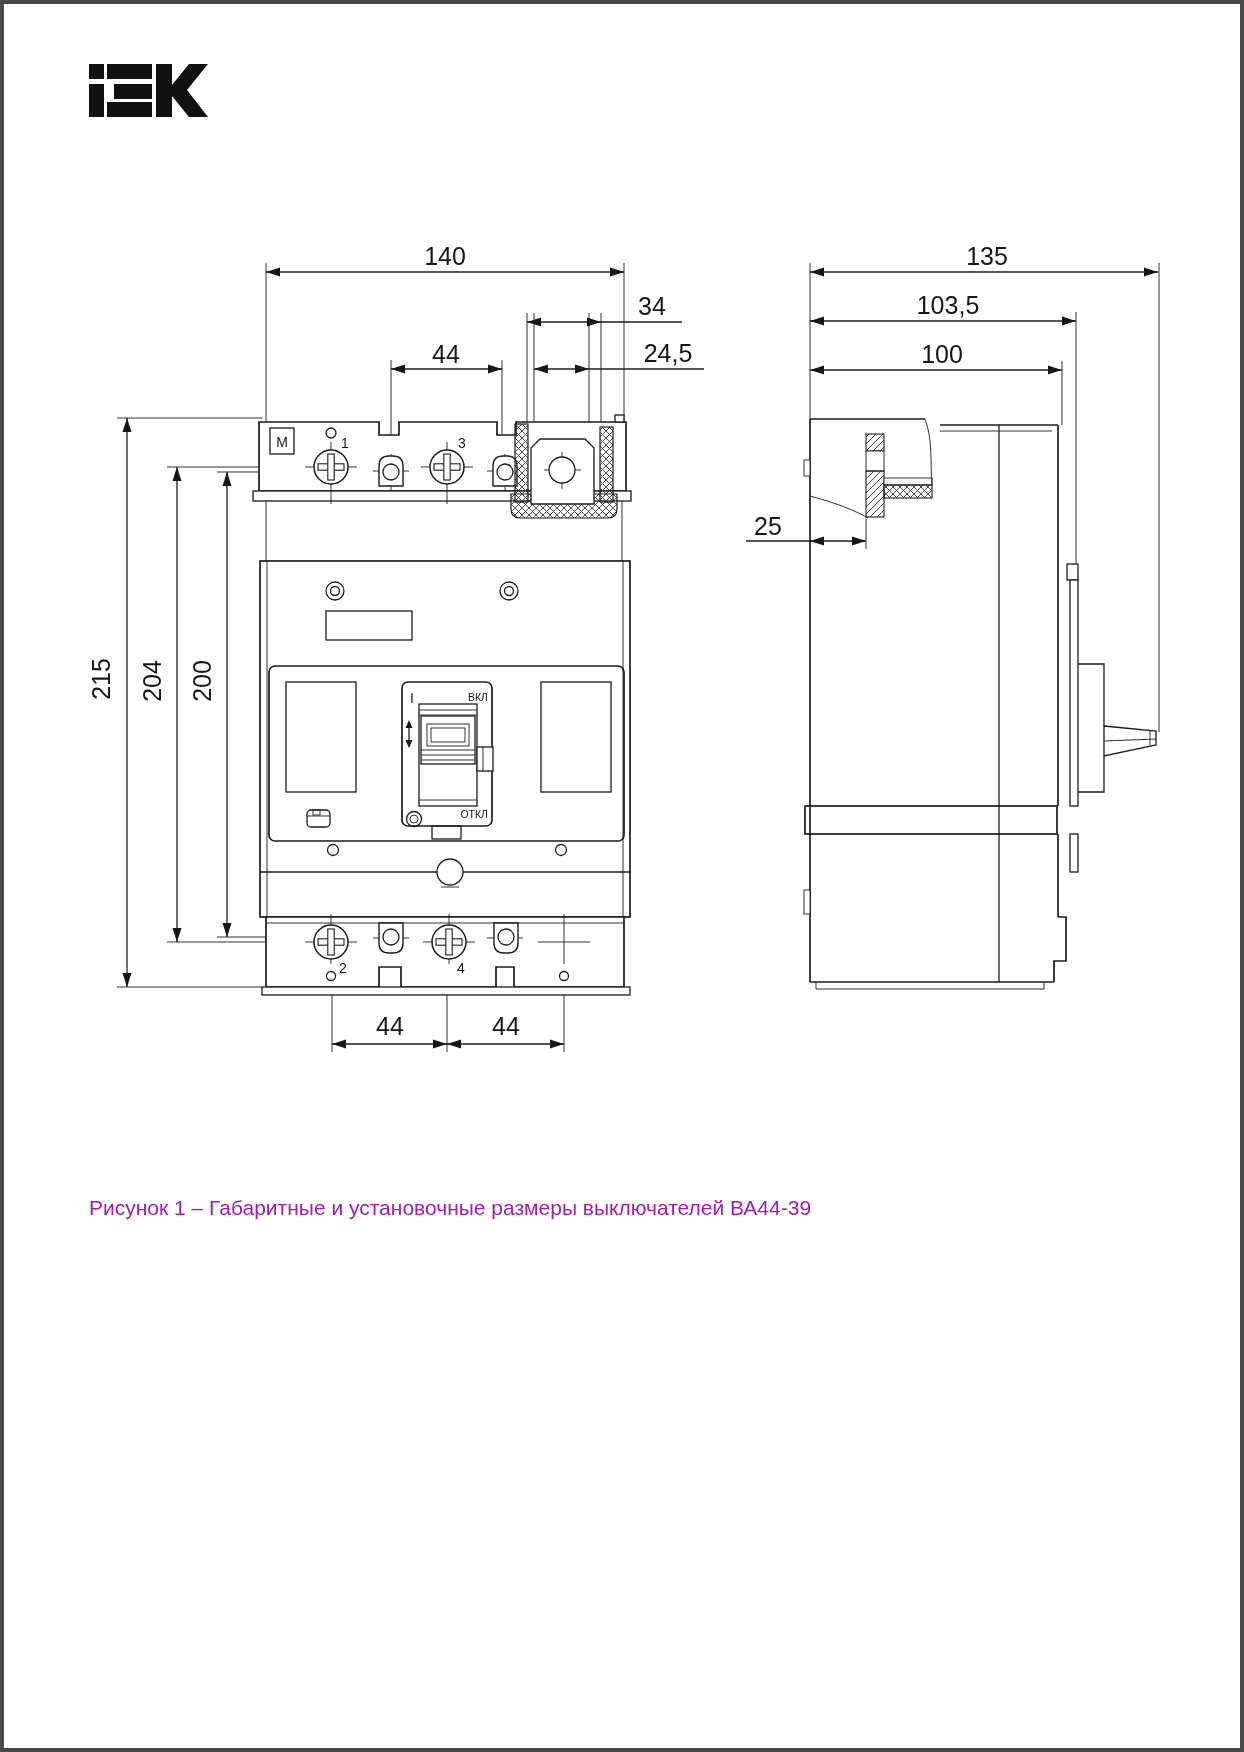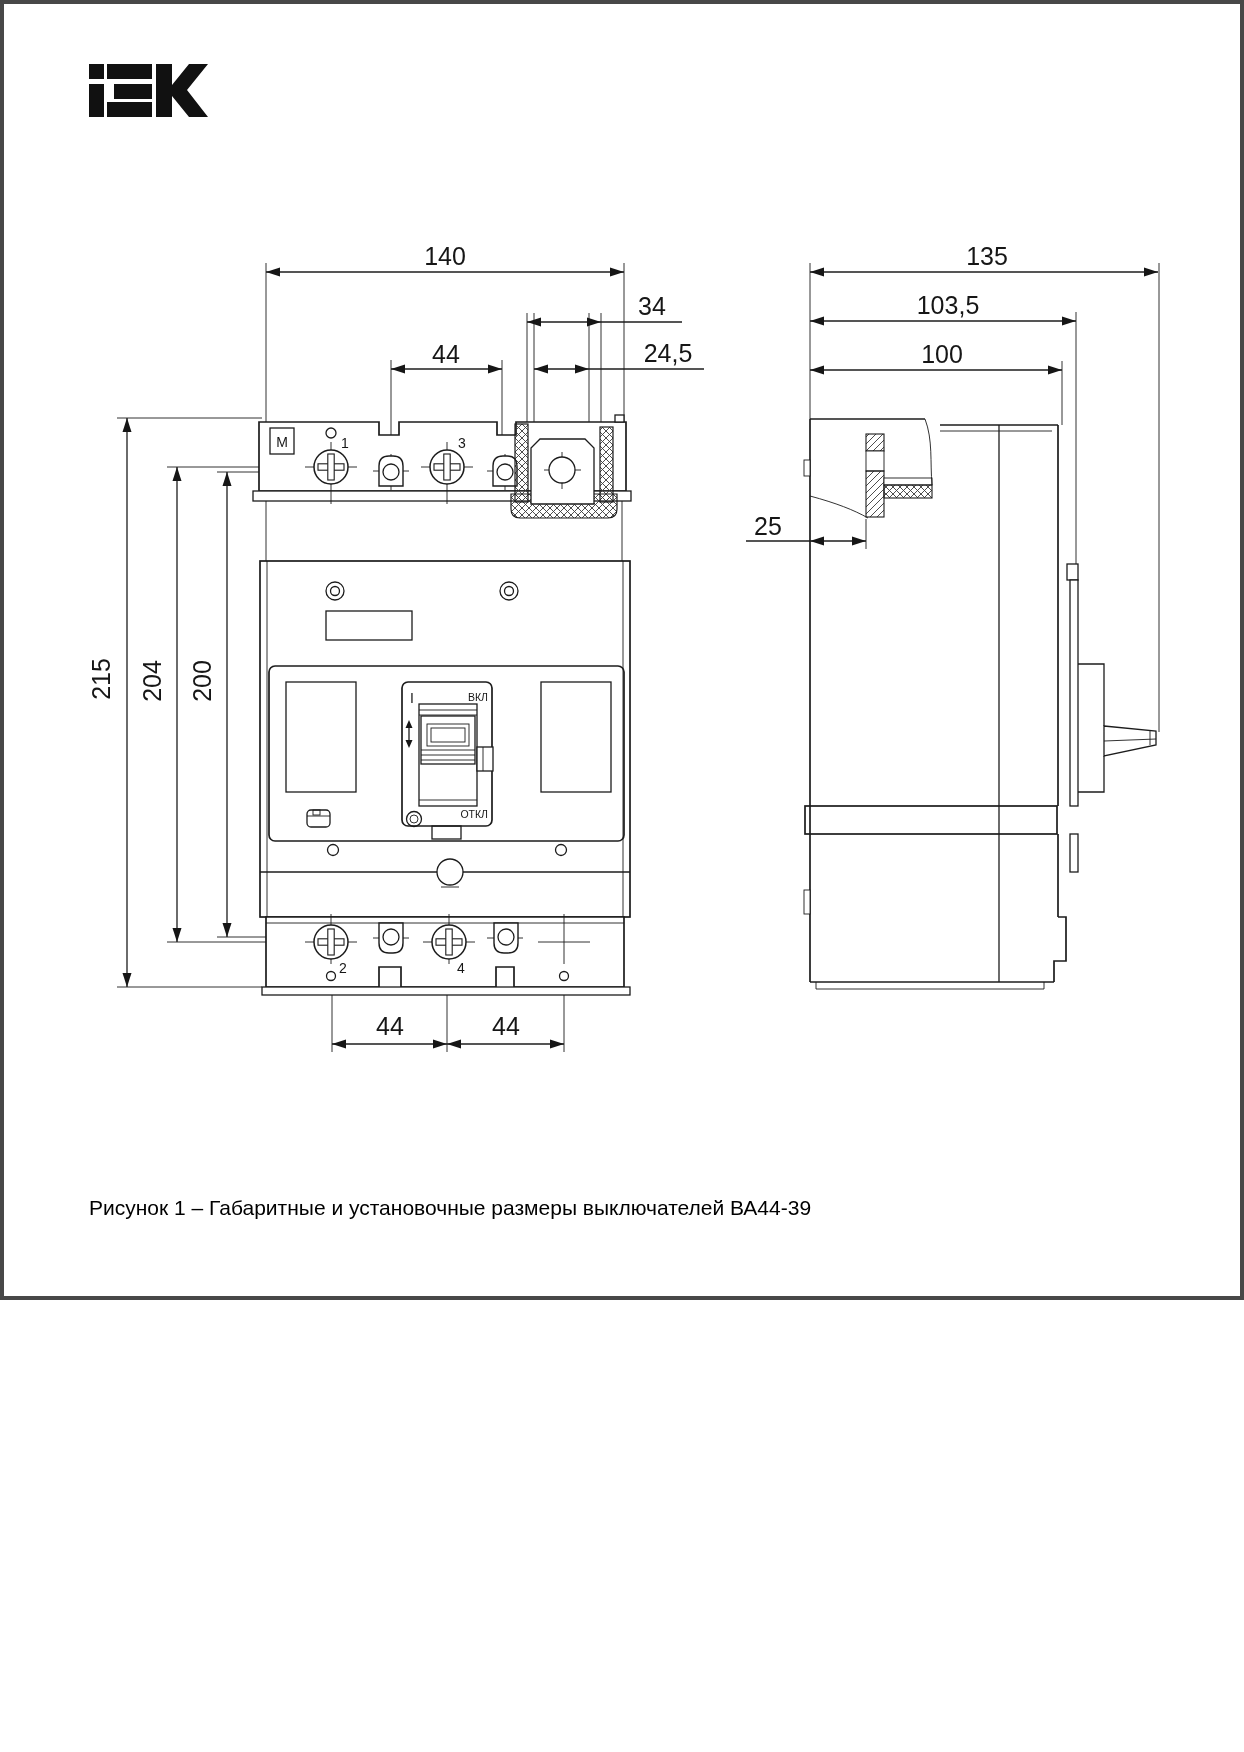--- a/index.html
+++ b/index.html
@@ -1,21 +1,21 @@
 <!DOCTYPE html>
 <html><head>
 <meta charset="utf-8">
 <style>
   html,body{margin:0;padding:0;background:#fff;}
-  .page{position:relative;width:1244px;height:1300px;background:#fff;
+  .page{position:relative;width:1244px;height:1752px;background:#fff;
         border:4px solid #484848;box-sizing:border-box;overflow:hidden;
         font-family:"Liberation Sans",sans-serif;}
   .logo{position:absolute;left:85px;top:55px;}
   .drawing{position:absolute;left:0;top:0;}
-  .caption{position:absolute;left:85px;top:1192px;font-size:21px;color:#000000;
+  .caption{position:absolute;left:85px;top:1192px;font-size:21px;color:#a21caf;
            font-family:"Liberation Sans",sans-serif;}
   
   svg .ln{stroke:#1c1c1c;fill:none;}
   svg .w17{stroke-width:1.7;} svg .w13{stroke-width:1.3;} svg .w09{stroke-width:0.9;}
   svg .fw{fill:#ffffff;}
   svg .ar{fill:#161616;stroke:none;}
   svg text{font-family:"Liberation Sans",sans-serif;fill:#161616;}
   .dim{font-size:25px;text-anchor:middle;}
   .lbl{font-size:14px;text-anchor:middle;}
   .tgl{font-size:10.5px;}

